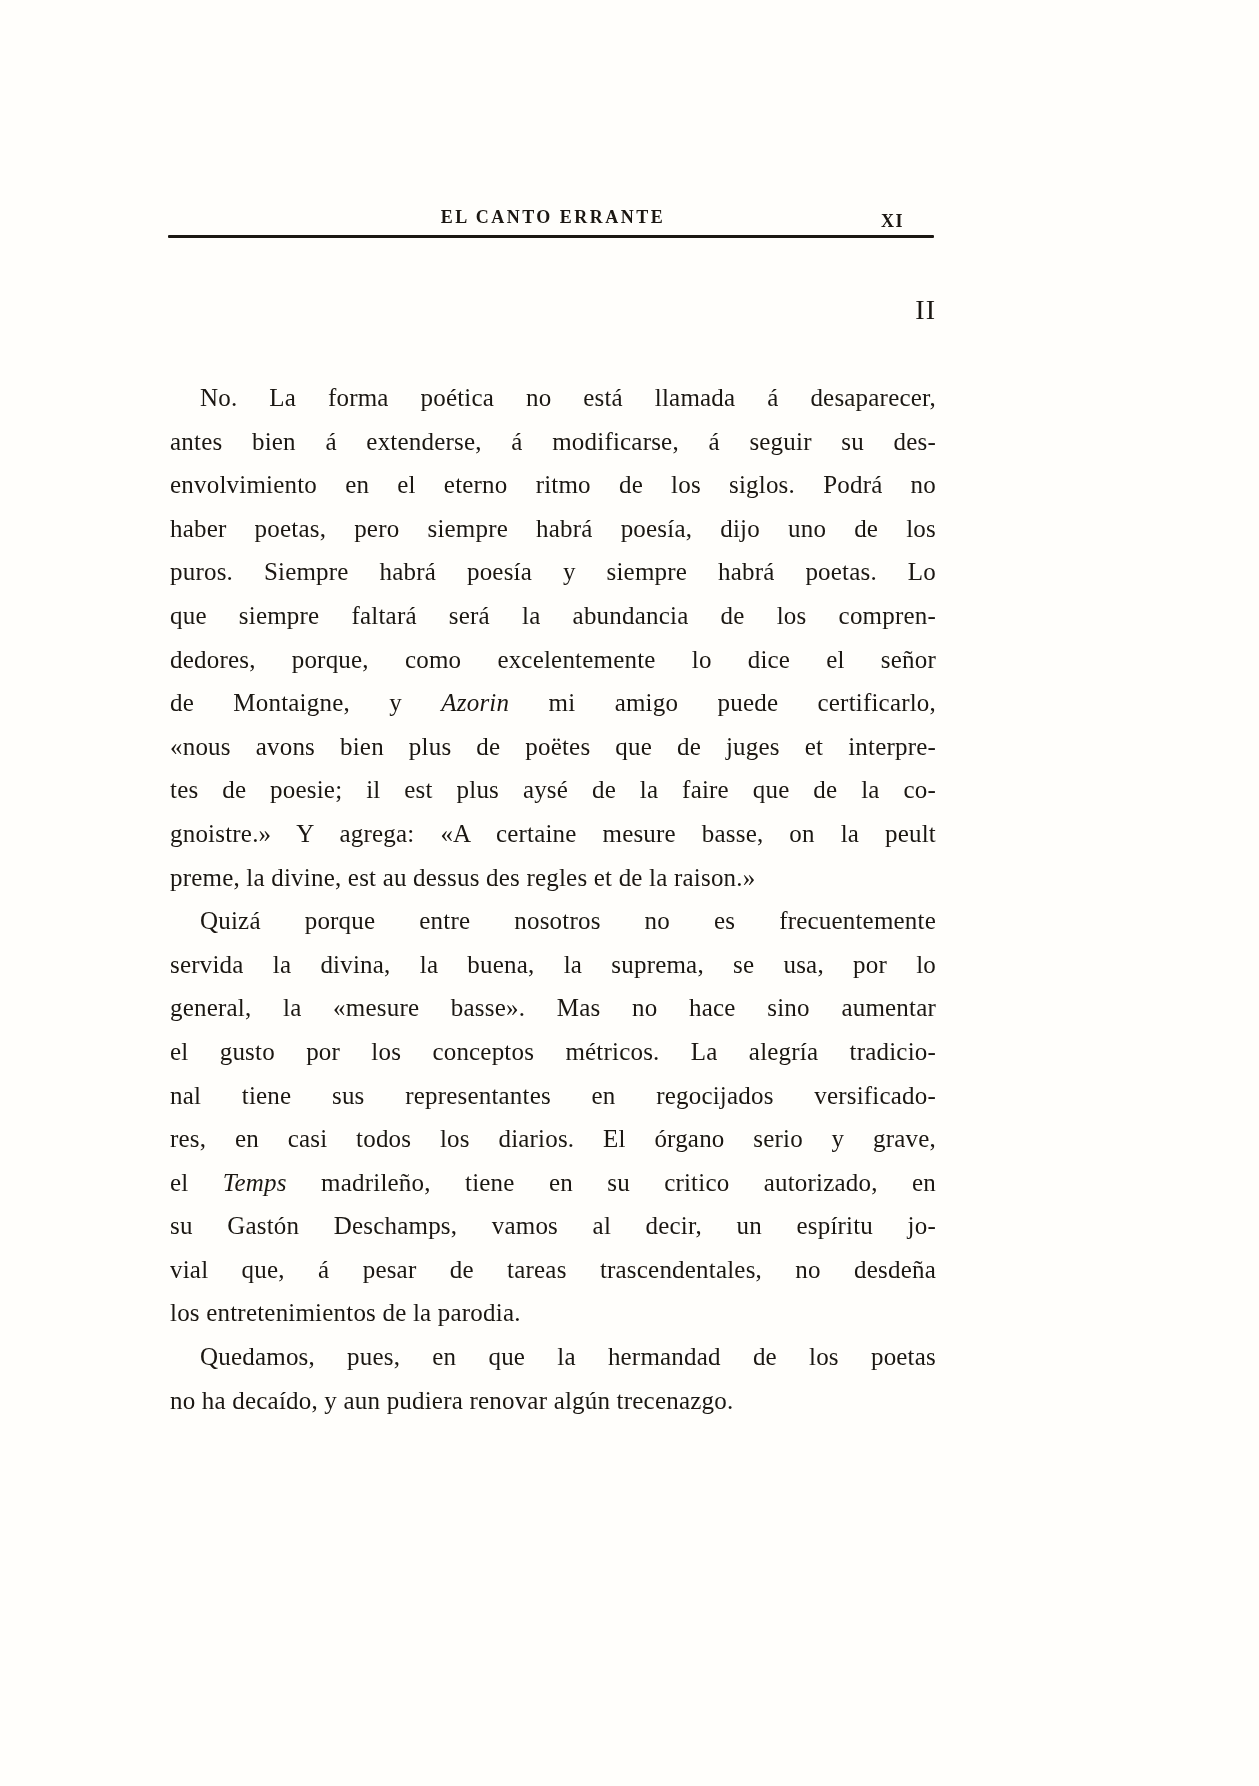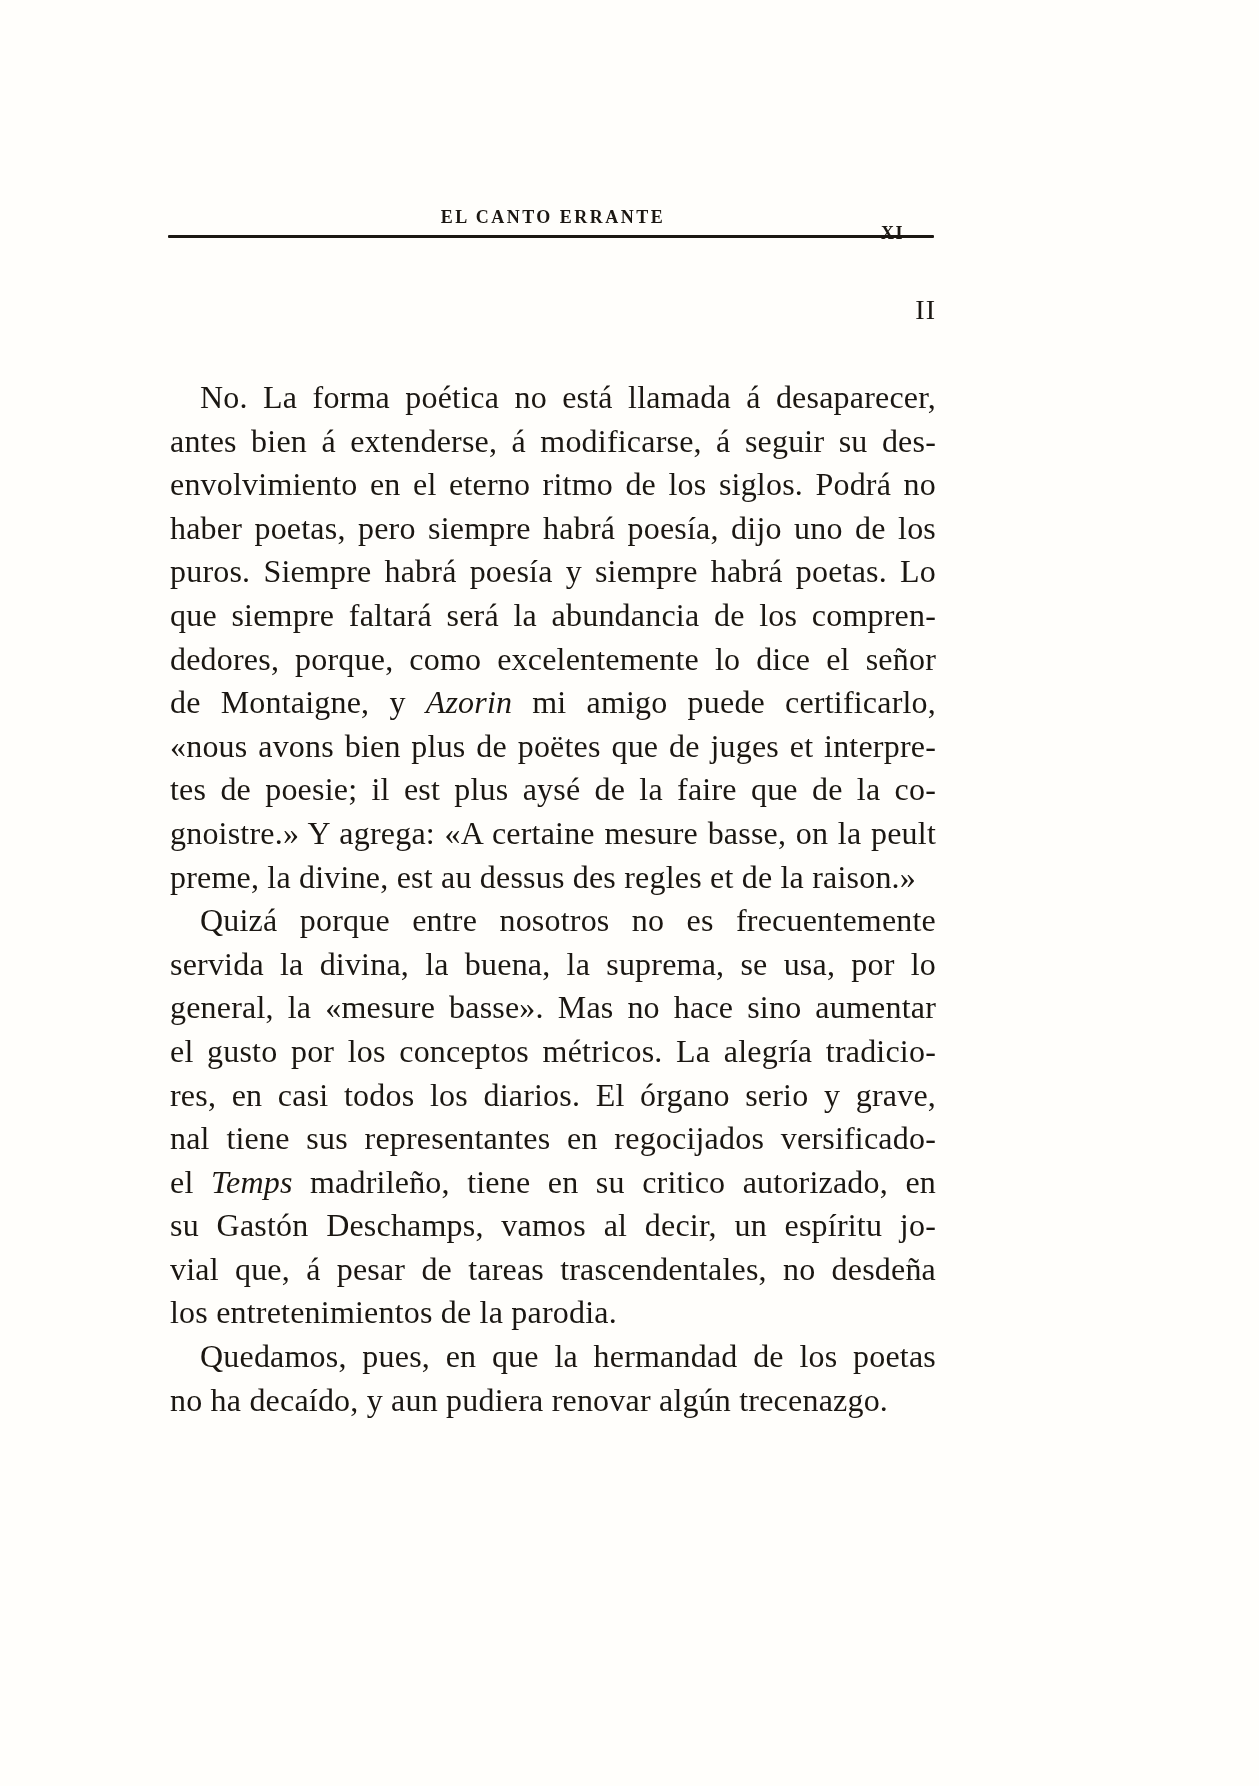--- a/index.html
+++ b/index.html
@@ -33,21 +33,21 @@
   }
   .head-title {
     font-size: 18px;
     font-weight: 700;
     letter-spacing: 2.5px;
     white-space: nowrap;
   }
   .head-page-number {
     position: absolute;
     right: 32px;
-    top: 16px;
+    top: 4px;
     font-size: 18px;
     font-weight: 700;
     letter-spacing: 1.5px;
   }
   .head-rule {
     position: absolute;
     top: 211px;
     left: 168px;
     width: 766px;
     height: 3px;
@@ -67,21 +67,21 @@
     font-weight: 400;
     letter-spacing: 1px;
   }
 
   
   .text-body {
     position: absolute;
     top: 352px;
     left: 170px;
     width: 766px;
-    font-size: 32px;
+    font-size: 25px;
     line-height: 43.6px;
     letter-spacing: 0.2px;
   }
   .paragraph { margin: 0; }
   .line {
     text-align: justify;
     text-align-last: justify;
     white-space: normal;
   }
   .line.final {
@@ -121,22 +121,22 @@
         <div class="line"><span>«nous avons bien plus de poëtes que de juges et interpre-</span></div>
         <div class="line"><span>tes de poesie; il est plus aysé de la faire que de la co-</span></div>
         <div class="line"><span>gnoistre.» Y agrega: «A certaine mesure basse, on la peult</span></div>
         <div class="line final"><span>preme, la divine, est au dessus des regles et de la raison.»</span></div>
       </div>
       <div class="paragraph">
         <div class="line first"><span>Quizá porque entre nosotros no es frecuentemente</span></div>
         <div class="line"><span>servida la divina, la buena, la suprema, se usa, por lo</span></div>
         <div class="line"><span>general, la «mesure basse». Mas no hace sino aumentar</span></div>
         <div class="line"><span>el gusto por los conceptos métricos. La alegría tradicio-</span></div>
+        <div class="line"><span>nal tiene sus representantes en regocijados versificado-</span></div>
         <div class="line"><span>res, en casi todos los diarios. El órgano serio y grave,</span></div>
-        <div class="line"><span>nal tiene sus representantes en regocijados versificado-</span></div>
         <div class="line"><span>el </span><span class="italic">Temps</span><span> madrileño, tiene en su critico autorizado, en</span></div>
         <div class="line"><span>su Gastón Deschamps, vamos al decir, un espíritu jo-</span></div>
         <div class="line"><span>vial que, á pesar de tareas trascendentales, no desdeña</span></div>
         <div class="line final"><span>los entretenimientos de la parodia.</span></div>
       </div>
       <div class="paragraph">
         <div class="line first"><span>Quedamos, pues, en que la hermandad de los poetas</span></div>
         <div class="line final"><span>no ha decaído, y aun pudiera renovar algún trecenazgo.</span></div>
       </div>
     </main>

